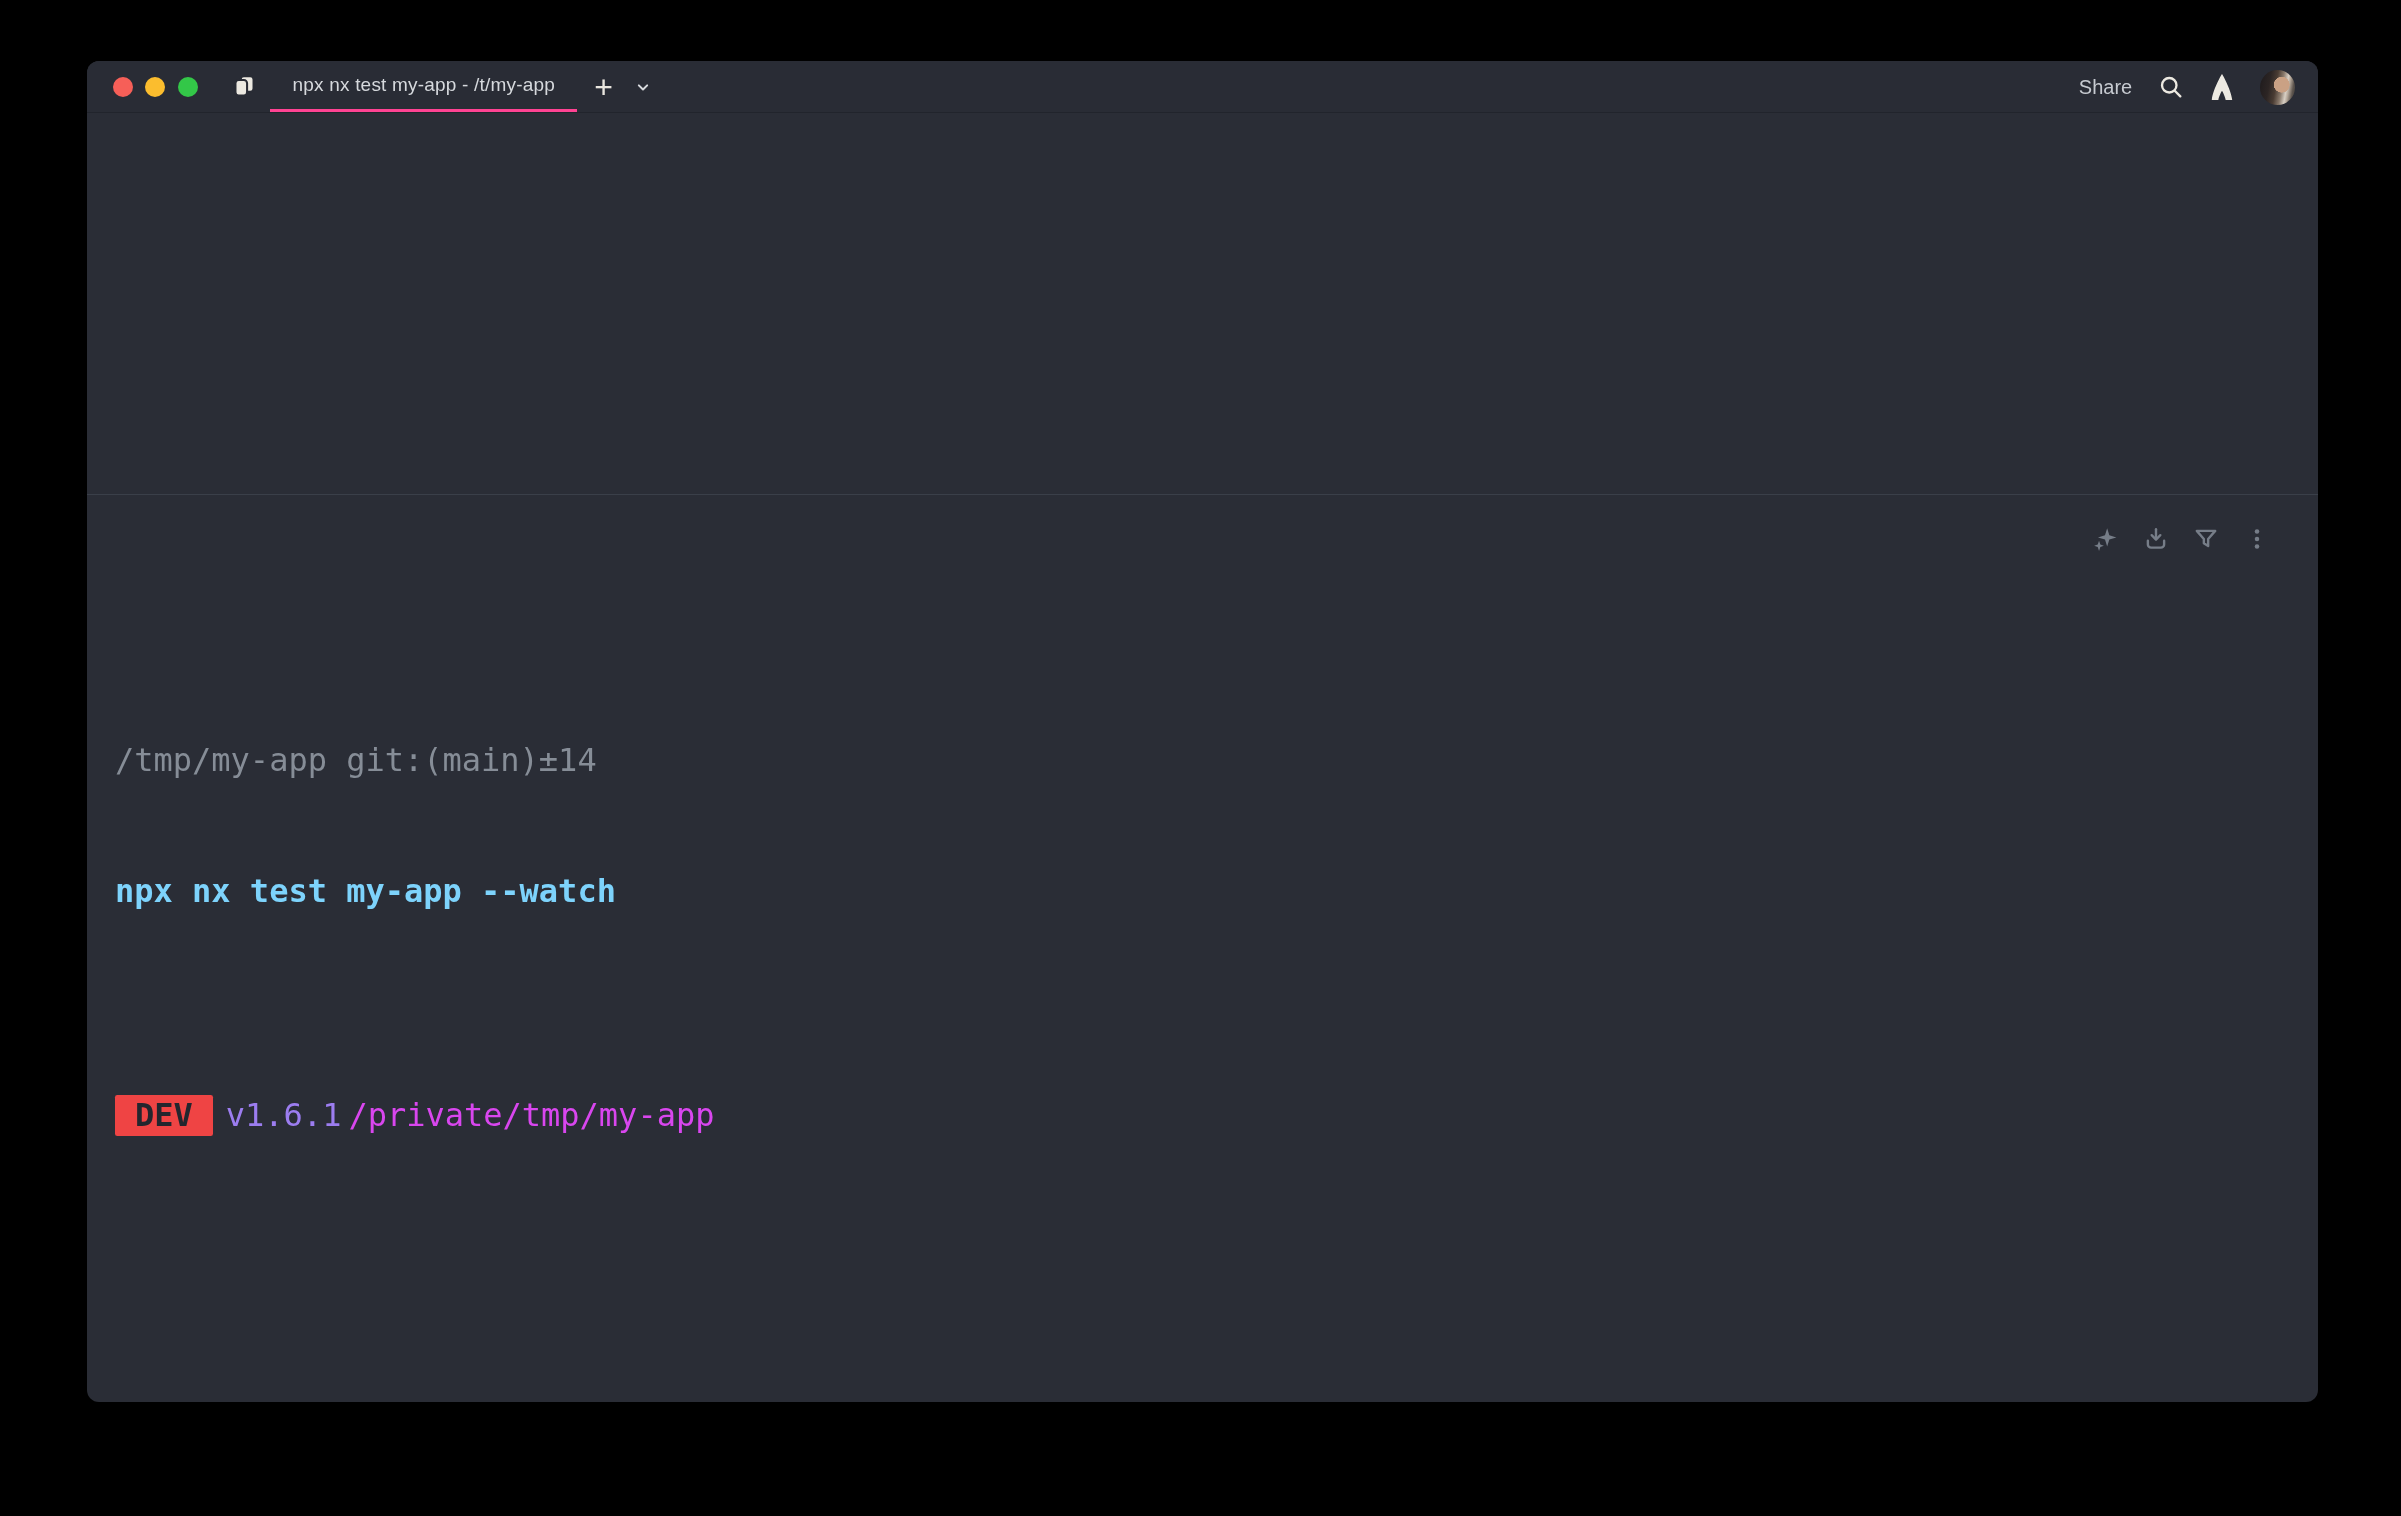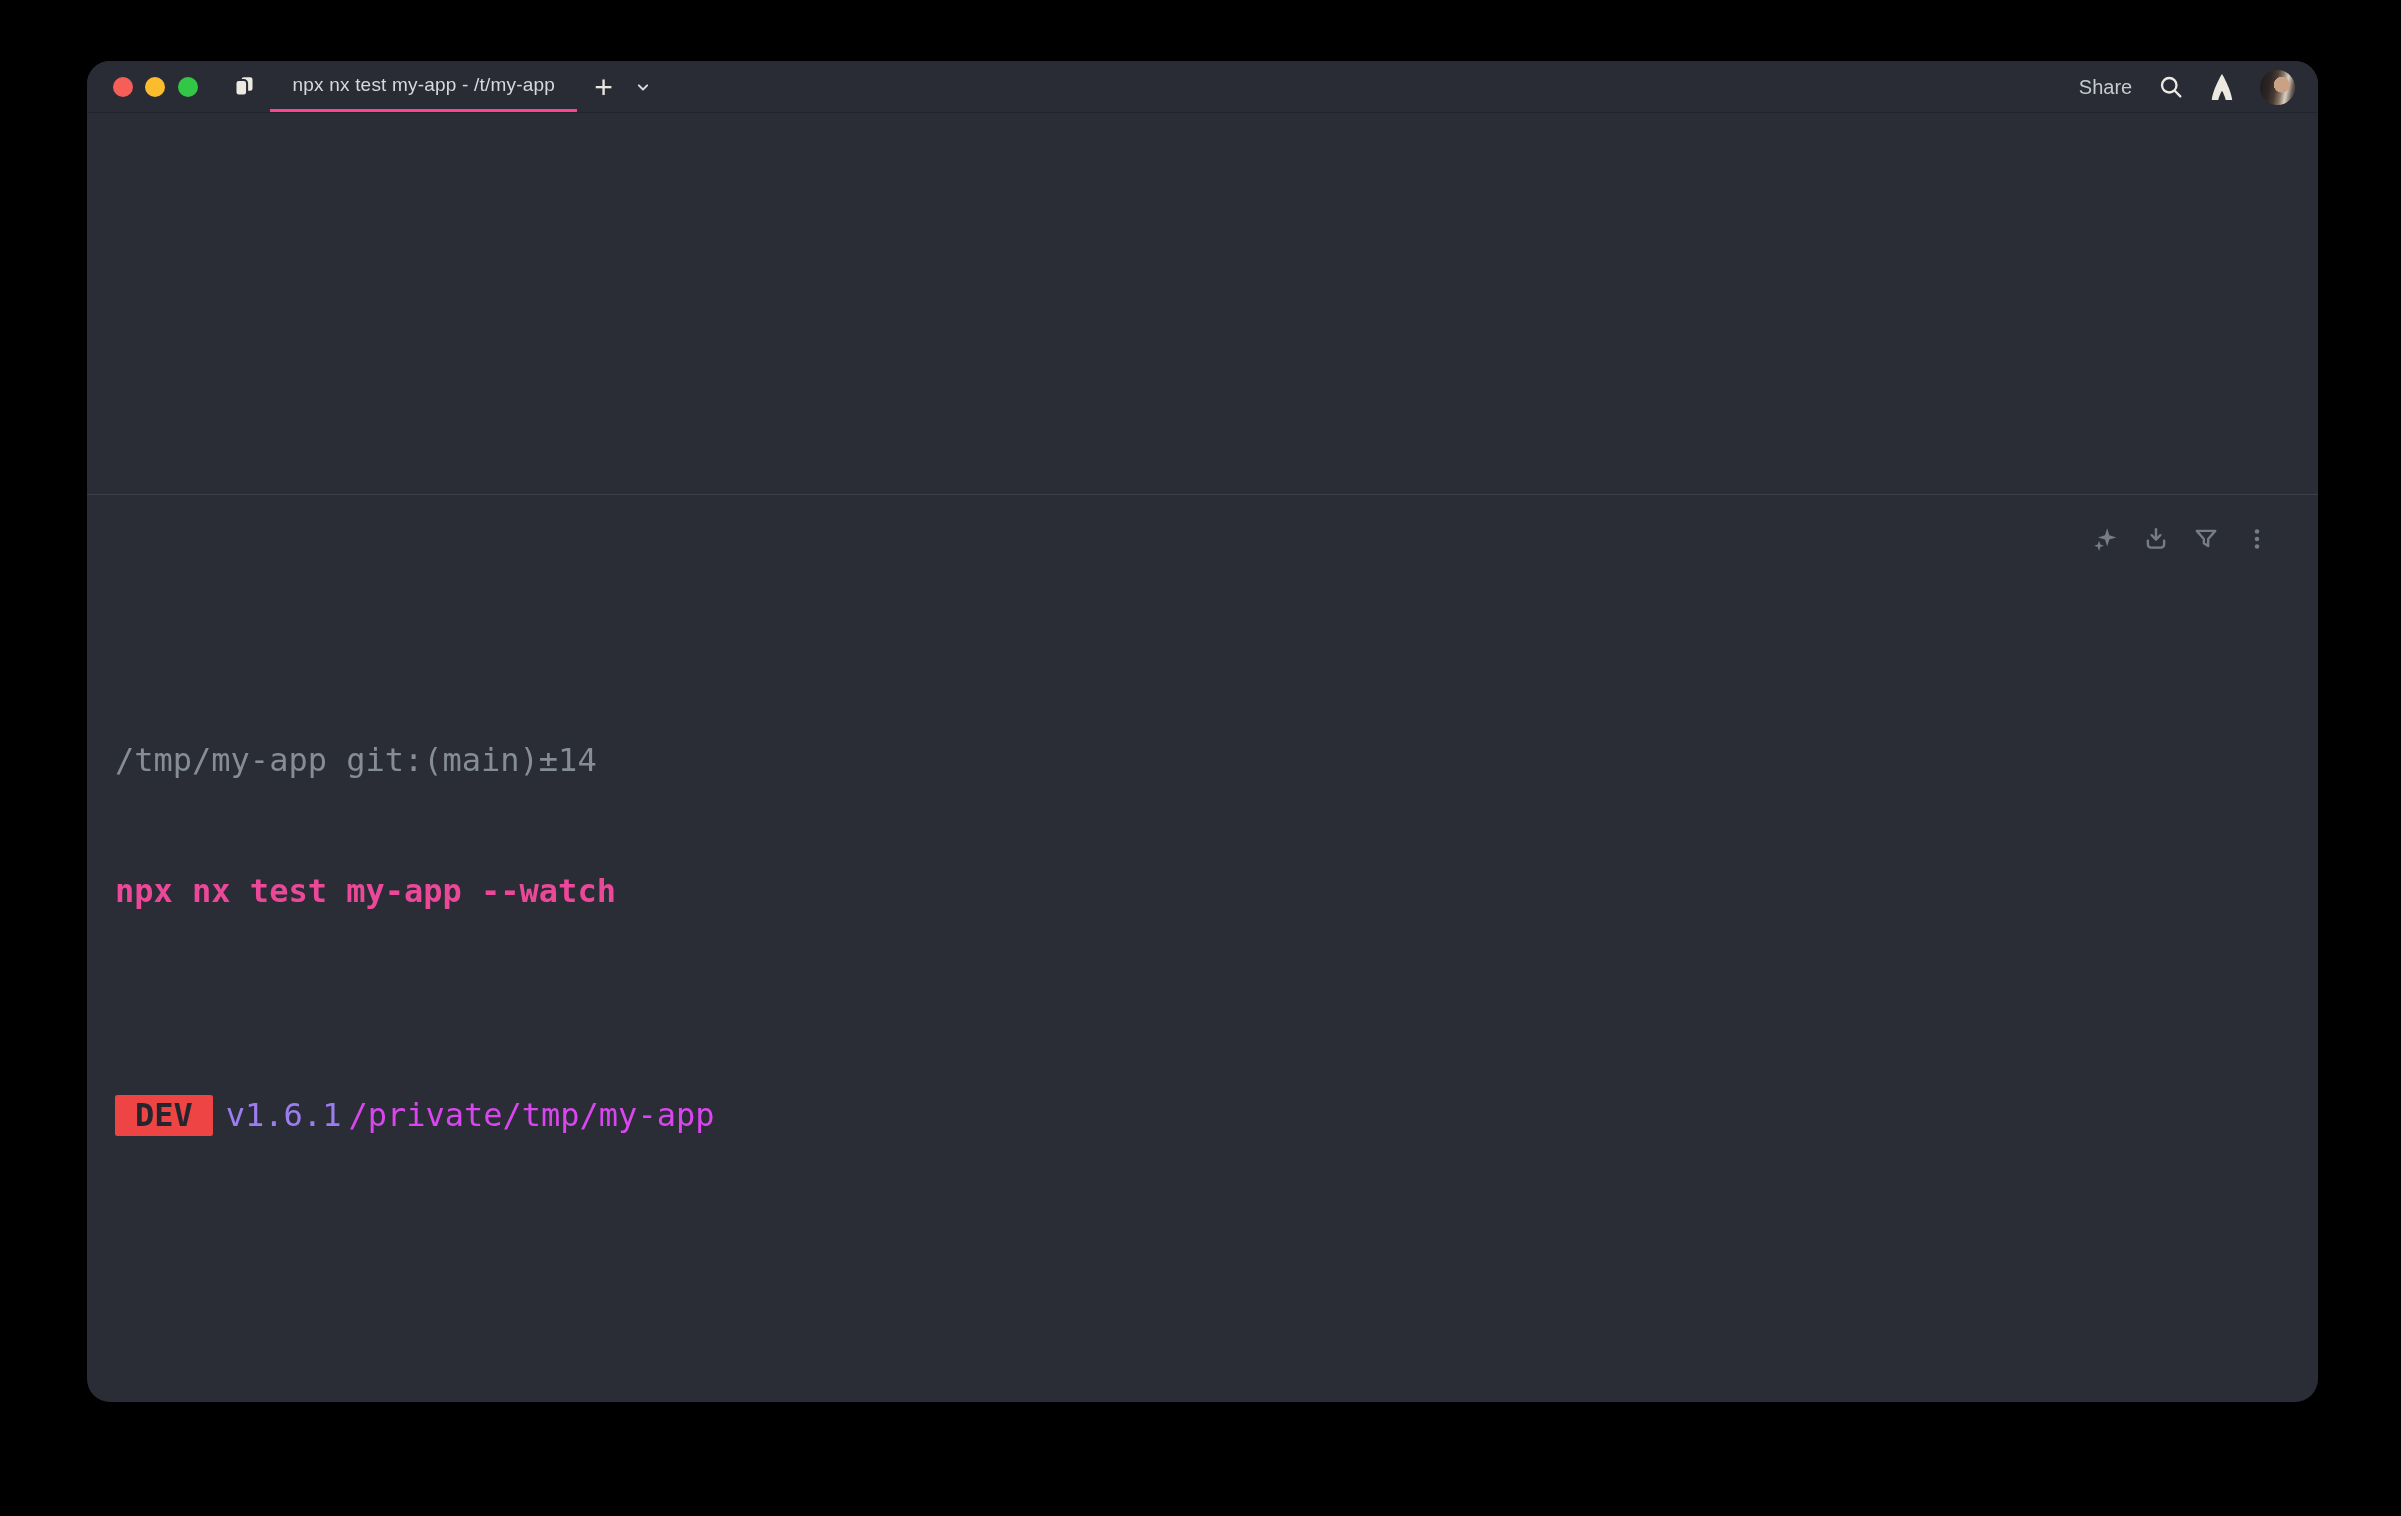--- a/index.html
+++ b/index.html
@@ -3,21 +3,21 @@
 <meta charset="utf-8">
 <style>
   * { margin:0; padding:0; box-sizing:border-box; }
   html,body { width:2401px; height:1516px; background:#000; overflow:hidden; }
 
   .window {
     position:relative;
     width:2231px; height:1341px;
     margin:61px 0 0 87px;
     background:#2a2d36;
-    border-radius:23px;
+    border-radius:12px;
     overflow:hidden;
     font-family:"DejaVu Sans Mono", monospace;
   }
 
   
   .titlebar {
     position:relative;
     height:52px;
     background:#292c35;
     border-bottom:1.5px solid #21242c;
@@ -75,21 +75,21 @@
     white-space:pre;
   }
 
   .block-toolbar {
     position:absolute; top:31px; right:48px;
     display:flex; align-items:center; gap:24.6px;
   }
   .tool { width:26px; height:26px; display:flex; align-items:center; justify-content:center; }
 
   .prompt-line { color:#868d97; }
-  .command-line { margin-top:7.7px; color:#ec4899; font-weight:bold; }
+  .command-line { margin-top:7.7px; color:#7dd3fc; font-weight:bold; }
 
   .dev-line { margin-top:60px; display:flex; align-items:center; }
   .badge {
     display:inline-flex; align-items:center; justify-content:center;
     height:41px; padding:0 20px; border-radius:2.3px;
     font-weight:bold; color:#23262e;
   }
   .badge.dev  { background:#ef4444; }
   .dev-version { color:#9c7df0; margin-left:13px; }
   .dev-cwd { color:#d946ef; margin-left:7px; }

